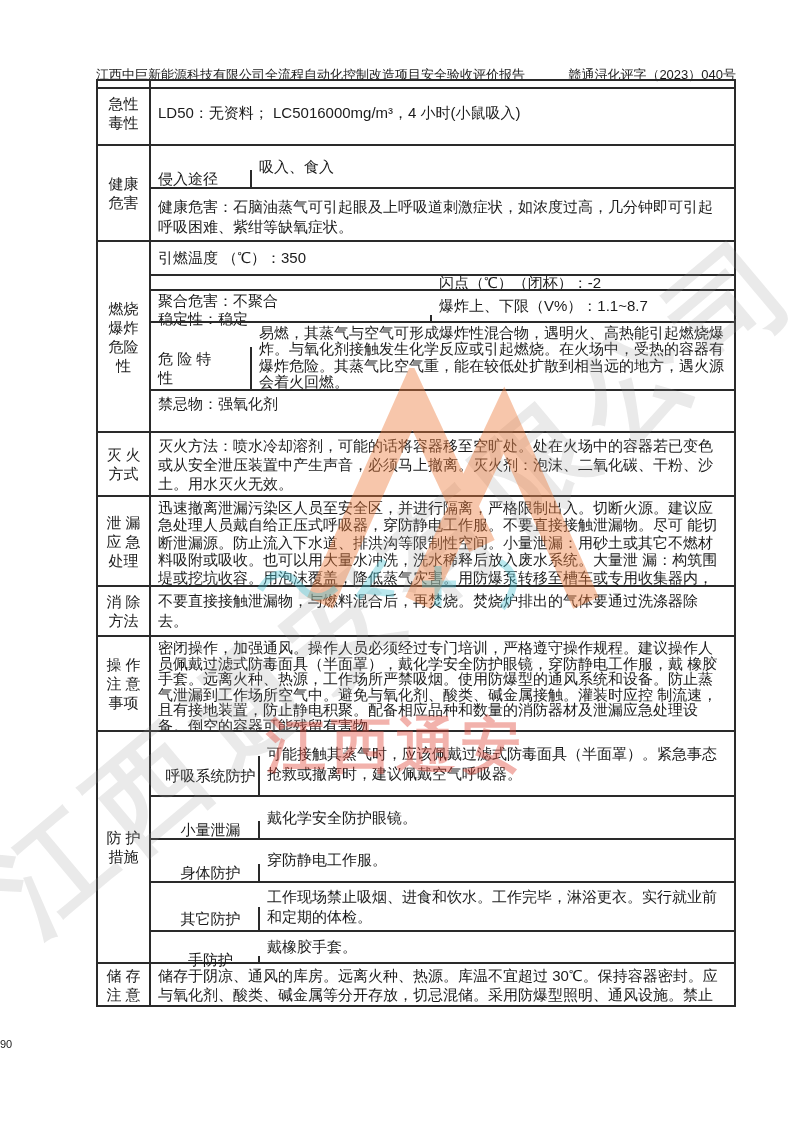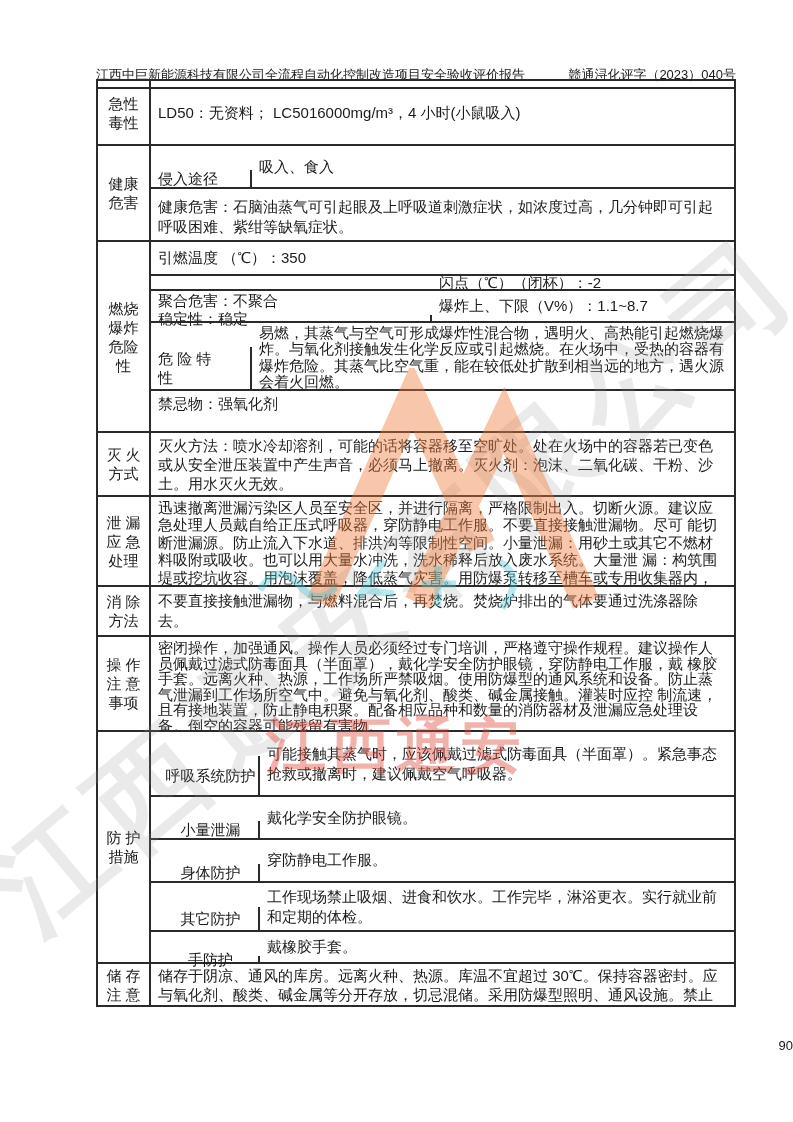--- a/index.html
+++ b/index.html
@@ -34,22 +34,22 @@
   .lh20 { line-height:20px; }
   .lh175 { line-height:17.4px; }
   .lh164 { line-height:16.4px; }
   .lh156 { line-height:15.6px; }
   .h63{height:63px} .h96{height:96px} .h191{height:191px} .h64{height:64px}
   .h90{height:90px} .h50{height:50px} .h95{height:95px} .h232{height:232px} .h43{height:43px}
   .rh42{height:42px} .rh54{height:54px} .rh32{height:32px} .rh31{height:15px}
   .rh68{height:68px} .rh28{height:28px} .rh64{height:64px} .rh43{height:43px} .rh50{height:50px}
 
   
-  .pageno { position:absolute; left:0; top:1038px; width:100%; text-align:right;
-            font-size:13px; z-index:1; }
+  .pageno { position:absolute; left:0; top:1038px; width:100%; text-align:left;
+            font-size:11px; z-index:1; }
 
   
   .wm { position:absolute; pointer-events:none; z-index:2; }
   .wm-gray { left:50%; top:52%; transform:translate(-50%,-50%) rotate(-40deg);
              font-size:112px; font-weight:bold; letter-spacing:14px; white-space:nowrap;
              color:rgba(150,150,150,0.20); }
   .wm-red { left:266px; top:706px; font-size:60px; font-weight:bold; letter-spacing:5px;
             color:rgba(223,72,58,0.42); white-space:nowrap; }
   .wm-logo { left:300px; top:368px; opacity:0.42; }
   .wm-cyan { left:248px; top:538px; opacity:0.38; }

